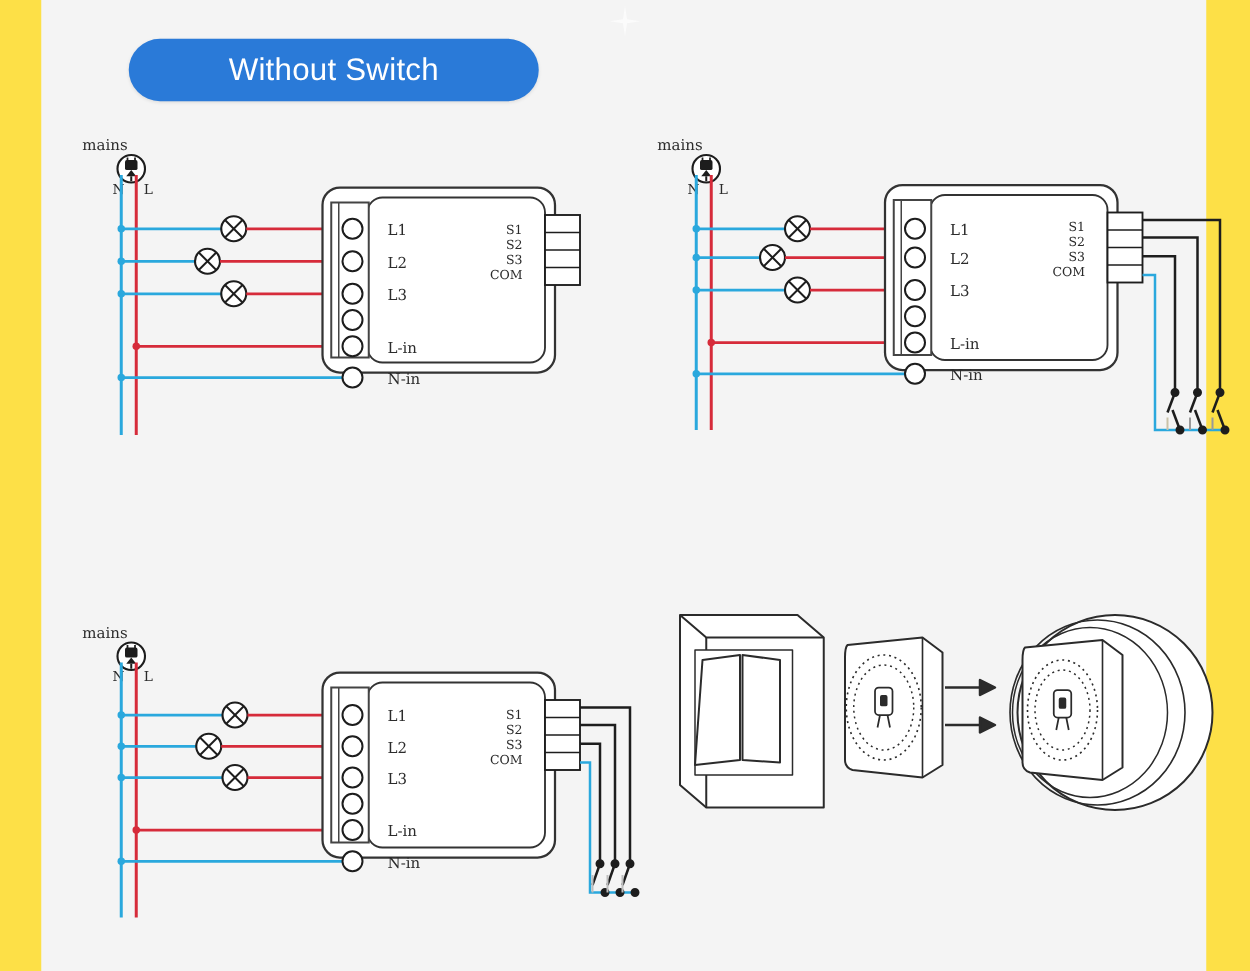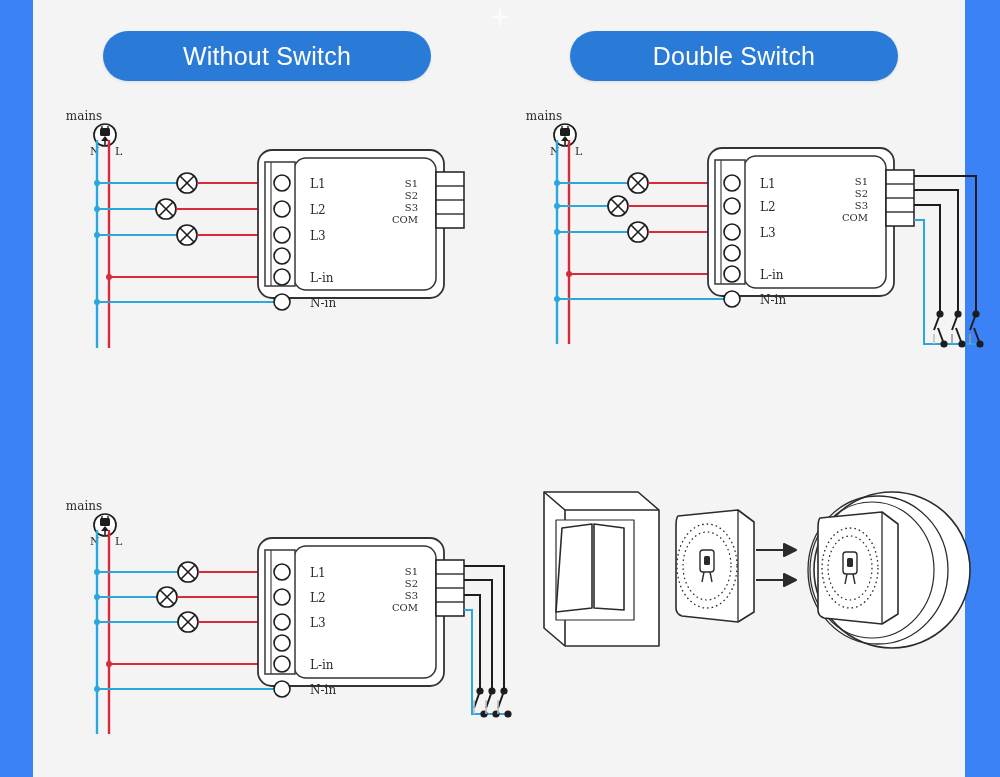--- a/index.html
+++ b/index.html
@@ -4,21 +4,21 @@
 <style>
   html, body {
     margin: 0; padding: 0;
     background: #ffffff;
     font-family: "Liberation Sans", sans-serif;
   }
   #page {
     position: relative;
     width: 1000px;
     height: 777px;
-    background: #3b82f6;
+    background: #fde047;
     overflow: hidden;
   }
   .canvas {
     position: absolute;
     left: 33px;
     top: 0;
     width: 932px;
     height: 777px;
     background: #f4f4f4;
   }
@@ -65,21 +65,20 @@
   <div class="canvas"></div>
 
   <div class="sparkle">
     <svg width="26" height="26" viewBox="0 0 26 26">
       <path d="M13 1 L14.6 11.4 L25 13 L14.6 14.6 L13 25 L11.4 14.6 L1 13 L11.4 11.4 Z" fill="#ffffff" opacity="0.9"></path>
     </svg>
   </div>
 
   <div class="pill" id="pill-without">Without Switch</div>
 
-  <div class="pill" id="pill-double">Double Switch</div>
 
 
   <div class="diagram" id="dg-without">
     <svg width="440" height="270" viewBox="0 0 440 270">
 
       <g>
         <text class="lbl" x="24" y="24" font-size="12" text-anchor="middle">mains</text>
         <circle cx="45" cy="39" r="11" fill="#ffffff" stroke="#1d1d1d" stroke-width="1.7"></circle>
         <rect x="40" y="32" width="10" height="8" rx="1.5" fill="#1d1d1d"></rect>
         <line x1="42" y1="30" x2="42" y2="33" stroke="#1d1d1d" stroke-width="1.4"></line>

